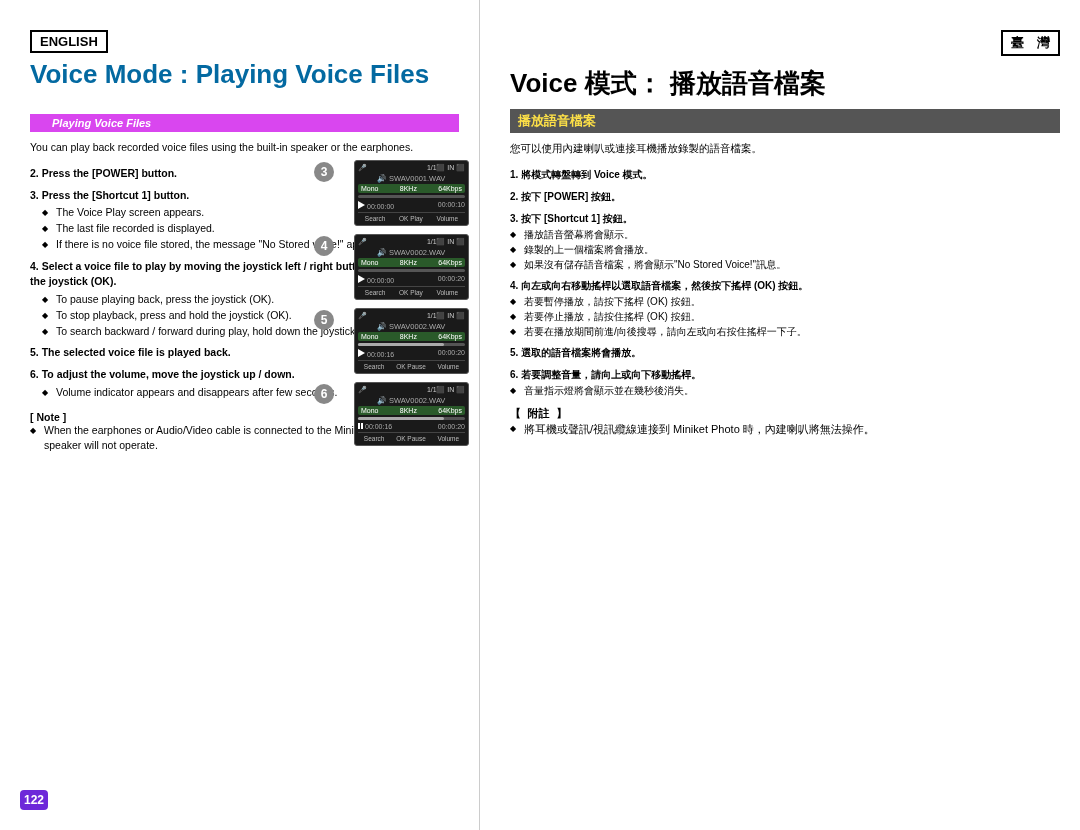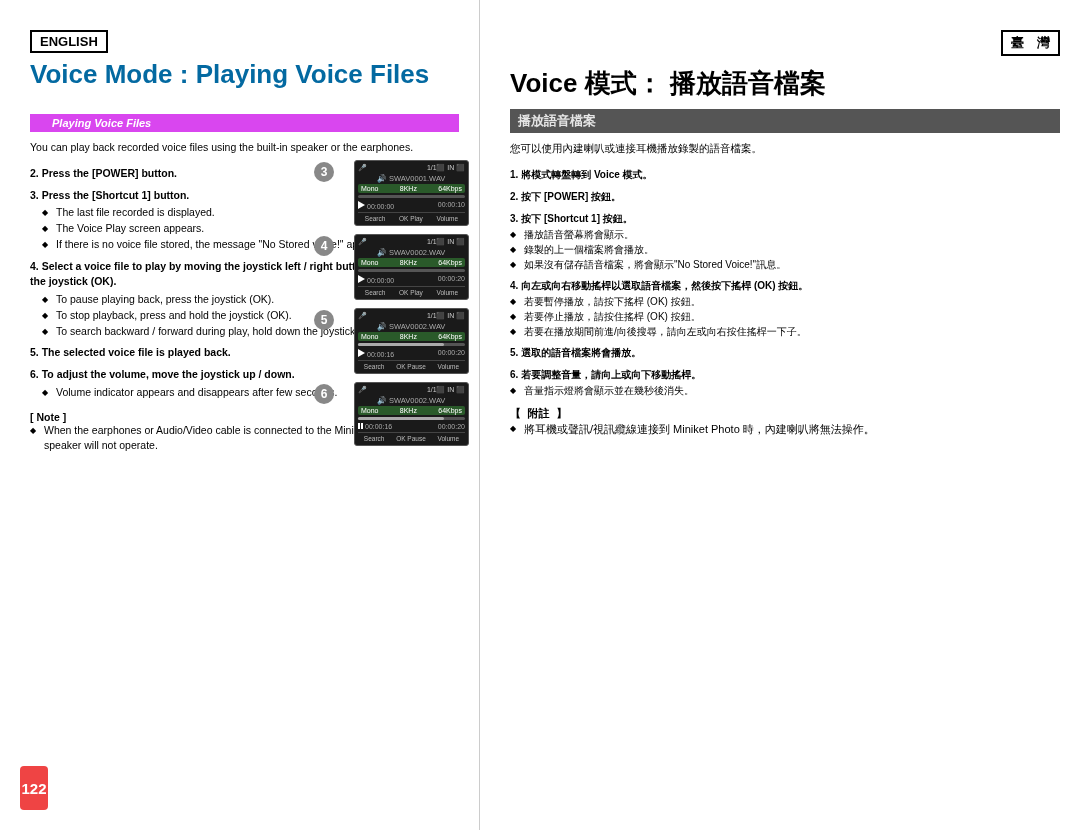--- a/index.html
+++ b/index.html
@@ -63,21 +63,21 @@
       background: #d946ef;
       color: #fff;
       font-style: italic;
       font-weight: bold;
       font-size: 11px;
       padding: 3px 22px;
       margin-bottom: 8px;
     }
     .section-header-right {
       background: #555;
-      color: #e5e5e5;
+      color: #fde047;
       font-size: 13px;
       font-weight: bold;
       padding: 3px 8px;
       margin-bottom: 8px;
     }
     .intro-text {
       font-size: 10.5px;
       margin-bottom: 10px;
       line-height: 1.5;
     }
@@ -111,30 +111,30 @@
       margin-top: 10px;
       font-size: 10.5px;
     }
     .note-label {
       font-weight: bold;
     }
     .page-num {
       position: absolute;
       bottom: 20px;
       left: 20px;
-      background: #ef4444;
+      background: #6d28d9;
       color: #fff;
       width: 28px;
-      height: 44px;
+      height: 20px;
       border-radius: 4px;
       display: flex;
       align-items: center;
       justify-content: center;
       font-weight: bold;
-      font-size: 15px;
+      font-size: 12px;
     }
     
     .devices-area {
       position: absolute;
       right: 10px;
       top: 160px;
       width: 155px;
       display: flex;
       flex-direction: column;
       gap: 8px;
@@ -269,22 +269,22 @@
     <div class="steps">
 
 
       <div class="step">
         <div class="step-main"><span>2.</span> <span>Press the [POWER] button.</span></div>
       </div>
 
       <div class="step">
         <div class="step-main"><span>3.</span> <span>Press the [Shortcut 1] button.</span></div>
         <div class="step-sub">
+          <div class="bullet-item">The Voice Play screen appears.</div>
           <div class="bullet-item">The last file recorded is displayed.</div>
-          <div class="bullet-item">The Voice Play screen appears.</div>
           <div class="bullet-item">If there is no voice file stored, the message "No Stored voice!" appears.</div>
         </div>
       </div>
 
       <div class="step">
         <div class="step-main"><span>4.</span> <span>Select a voice file to play by moving the joystick left / right button, and then press the joystick (OK).</span></div>
         <div class="step-sub">
           <div class="bullet-item">To pause playing back, press the joystick (OK).</div>
           <div class="bullet-item">To stop playback, press and hold the joystick (OK).</div>
           <div class="bullet-item">To search backward / forward during play, hold down the joystick left / right for a while.</div>

